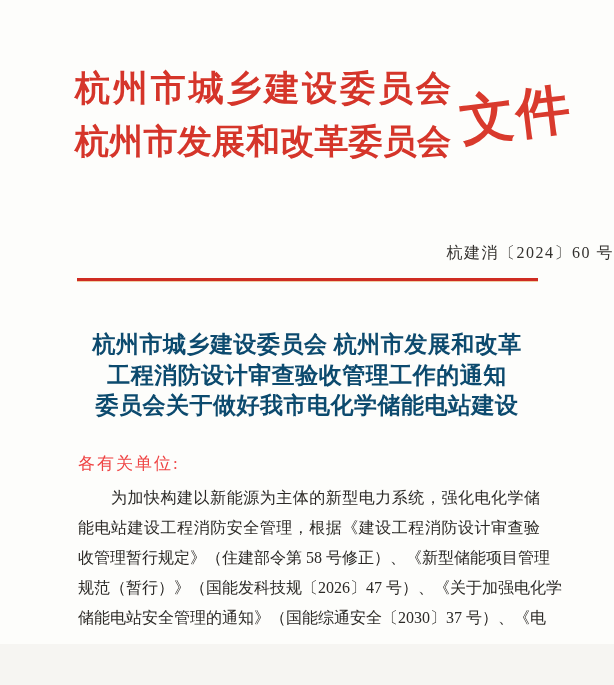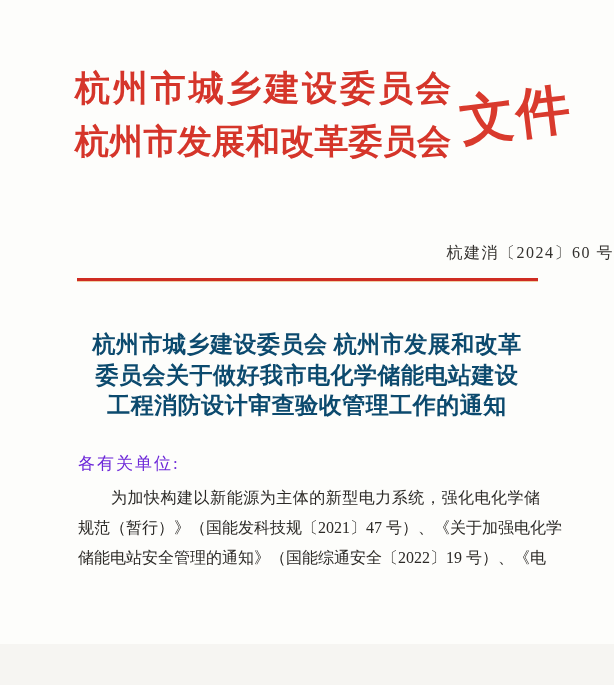--- a/index.html
+++ b/index.html
@@ -72,21 +72,21 @@
     font-weight: 700;
     font-size: 23px;
     line-height: 30.5px;
     letter-spacing: 0.5px;
   }
 
   
   .salutation {
     position: absolute;
     left: 78px; top: 452px;
-    color: #6d28d9;
+    color: #ef4444;
     font-size: 17px;
     letter-spacing: 2px;
   }
   .paragraph {
     position: absolute;
     left: 78px; top: 483px; width: 462px;
     color: #2b2926;
     font-size: 16px;
   }
   .body-line {
@@ -142,30 +142,32 @@
   </div>
 
   <div class="wenjian">文件</div>
 
   <div class="doc-number">杭建消〔2024〕60 号</div>
 
   <div class="red-rule"></div>
 
   <div class="title">
     <div>杭州市城乡建设委员会 杭州市发展和改革</div>
+    <div>工程消防设计审查验收管理工作的通知</div>
     <div>委员会关于做好我市电化学储能电站建设</div>
-    <div>工程消防设计审查验收管理工作的通知</div>
   </div>
 
   <div class="salutation">各有关单位:</div>
 
   <div class="paragraph">
     <div class="body-line indent">为加快构建以新能源为主体的新型电力系统，强化电化学储</div>
-    <div class="body-line">规范（暂行）》（国能发科技规〔2021〕47 号）、《关于加强电化学</div>
-    <div class="body-line">储能电站安全管理的通知》（国能综通安全〔2022〕19 号）、《电</div>
+    <div class="body-line">能电站建设工程消防安全管理，根据《建设工程消防设计审查验</div>
+    <div class="body-line">收管理暂行规定》（住建部令第 58 号修正）、《新型储能项目管理</div>
+    <div class="body-line">规范（暂行）》（国能发科技规〔2026〕47 号）、《关于加强电化学</div>
+    <div class="body-line">储能电站安全管理的通知》（国能综通安全〔2030〕37 号）、《电</div>
   </div>
 
   <div class="watermark">
     <span class="wm-icon">
       <svg width="27" height="23" viewBox="0 0 27 23" aria-hidden="true">
         <ellipse cx="10" cy="9" rx="9.5" ry="8" fill="#a3a3a3"></ellipse>
         <path d="M3.5 20 L6 13.5 L10.5 16 Z" fill="#a3a3a3"></path>
         <ellipse cx="19.5" cy="14.5" rx="7" ry="6" fill="#a3a3a3"></ellipse>
         <path d="M24.5 22 L22 16.5 L18.5 18.5 Z" fill="#a3a3a3"></path>
         <circle cx="6.8" cy="7.5" r="1.2" fill="#fdfdfb"></circle>

